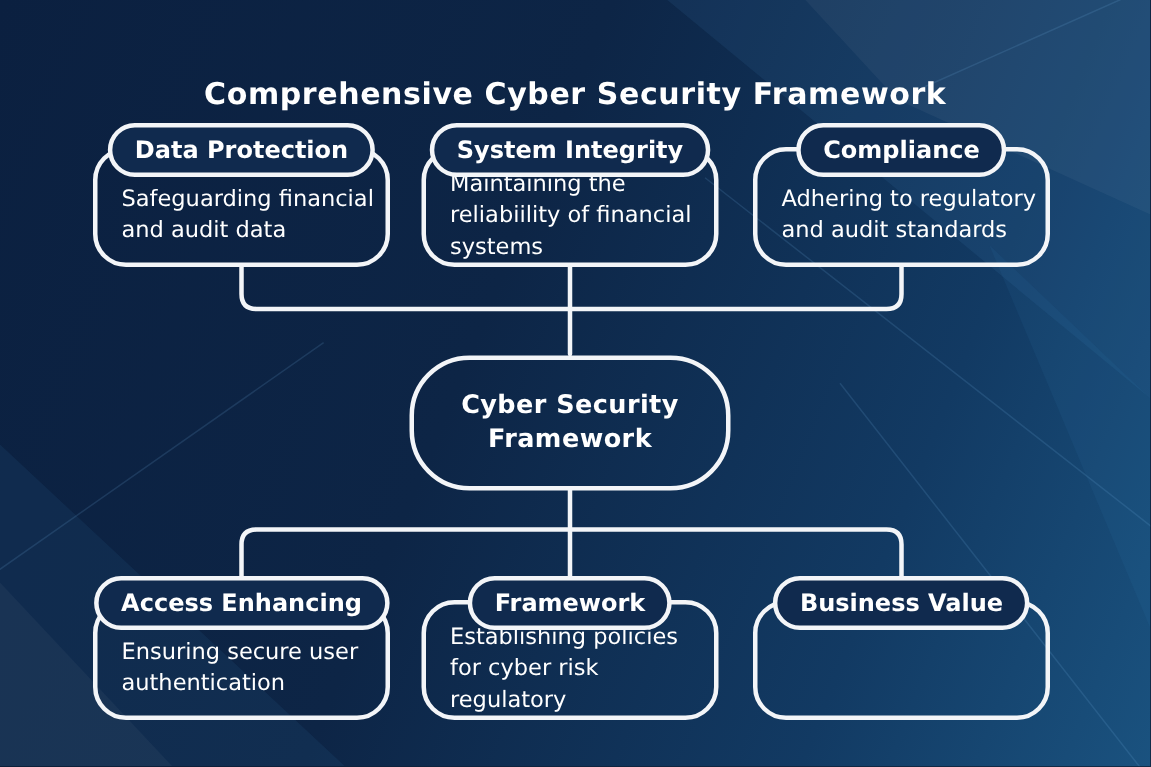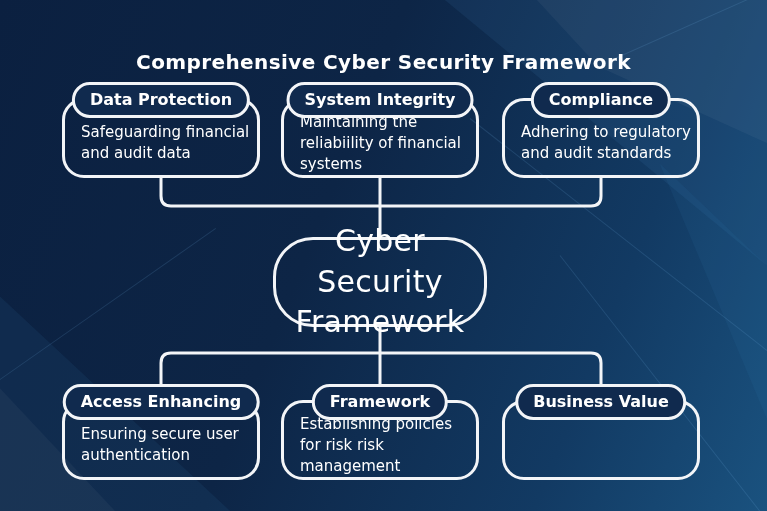--- a/index.html
+++ b/index.html
@@ -69,21 +69,21 @@
     max-width:190px;color:var(--text);
   }
   .center-node{
     position:absolute;z-index:2;
     left:273px;top:237px;width:214px;height:90px;
     border:3px solid var(--line);
     border-radius:40px;
     display:flex;align-items:center;justify-content:center;
   }
   .center-label{
-    text-align:center;font-size:30px;font-weight:normal;
+    text-align:center;font-size:17px;font-weight:bold;
     line-height:1.35;max-width:200px;letter-spacing:0.3px;
   }
 </style>
 </head>
 <body>
 
 <div class="stage">
 
   <div class="facet facet-1"></div>
   <div class="facet facet-2"></div>
@@ -133,21 +133,21 @@
     <div class="pill">
       <span>Access Enhancing</span>
     </div>
     <div class="desc">Ensuring secure user authentication</div>
   </div>
 
   <div class="node row-bottom col-2">
     <div class="pill">
       <span>Framework</span>
     </div>
-    <div class="desc">Establishing policies for risk risk management</div>
+    <div class="desc">Establishing policies for cyber risk regulatory</div>
   </div>
 
   <div class="node row-bottom col-3">
     <div class="pill">
       <span>Business Value</span>
     </div>
   </div>
 
 </div>
 

